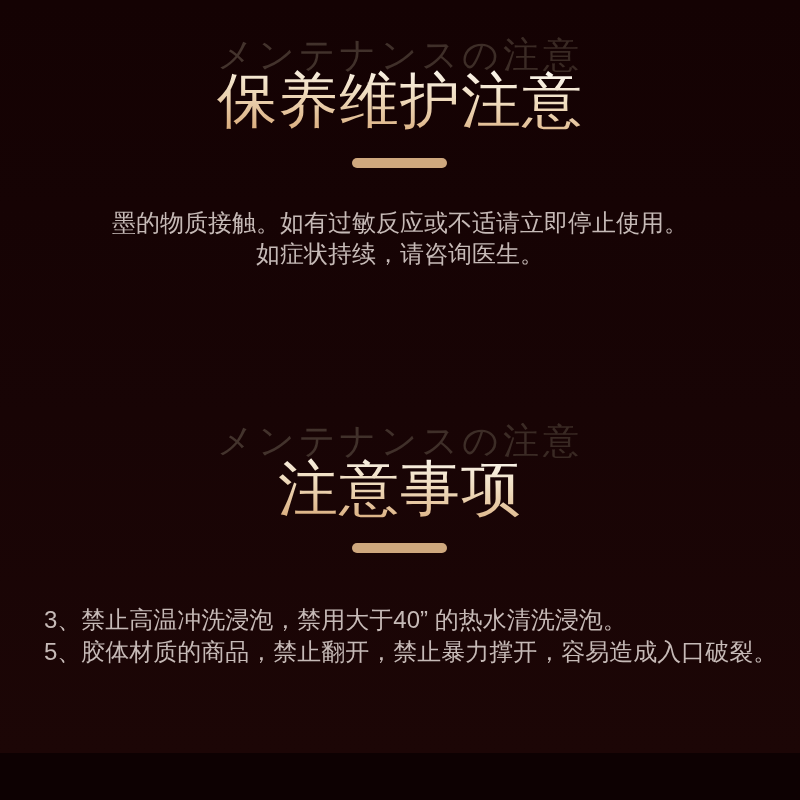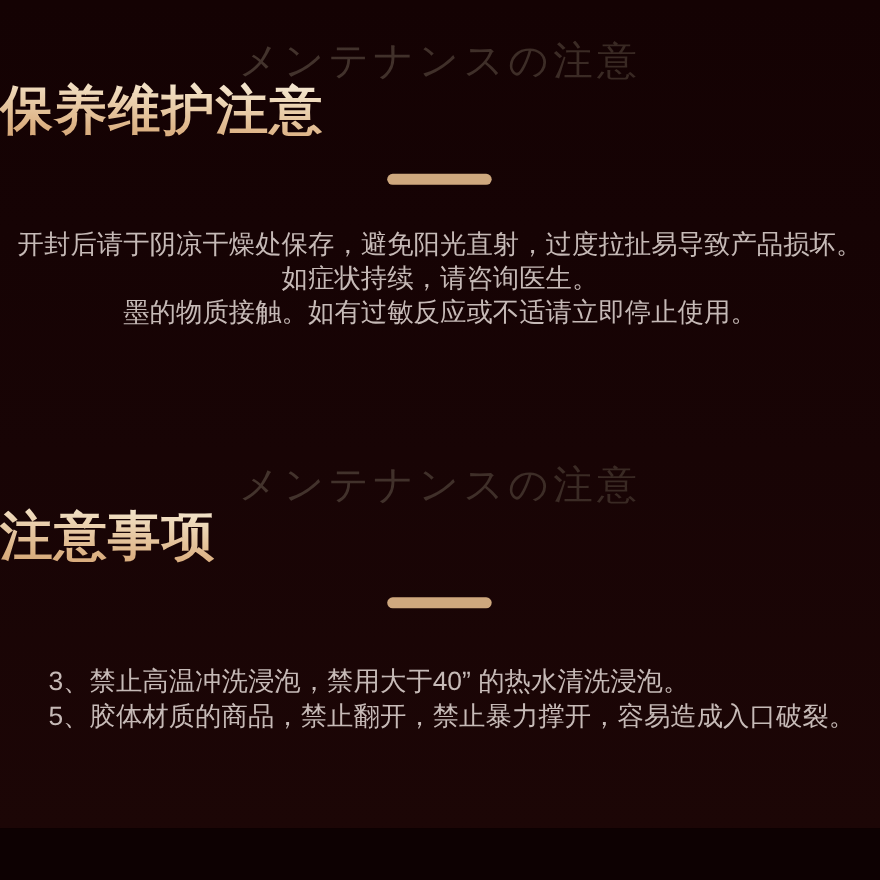--- a/index.html
+++ b/index.html
@@ -25,24 +25,24 @@
     line-height: 36px;
     letter-spacing: 4px;
     color: var(--ghost-text, #3f2f29);
     white-space: nowrap;
   }
   .big-title {
     position: absolute;
     left: 0;
     width: 100%;
     margin: 0;
-    text-align: left;
+    text-align: center;
     font-family: "Liberation Serif", serif;
-    font-weight: 700;
-    font-size: 48px;
+    font-weight: 400;
+    font-size: 60px;
     line-height: 74px;
     letter-spacing: 1px;
     white-space: nowrap;
     color: #e8c696;
   }
   @supports ((-webkit-background-clip: text) or (background-clip: text)) {
     .big-title {
       background: linear-gradient(183deg, #faf6ee 18%, #f0ddc0 45%, #dcb183 78%, #cc9b6b 100%);
       -webkit-background-clip: text;
       background-clip: text;
@@ -95,23 +95,22 @@
 <body>
 
 <div class="canvas">
 
   <section>
     <div class="ghost-title" style="top:37px;">メンテナンスの注意</div>
     <h1 class="big-title" style="top:64px;">保养维护注意</h1>
     <div class="divider" style="top:158px;"></div>
 
     <div class="paragraph">
-      <div class="pline">开封后请于阴凉干燥处保存，避免阳光直射，过度拉扯易导致产品损坏。</div>
+      <div class="pline">墨的物质接触。如有过敏反应或不适请立即停止使用。</div>
       <div class="pline">如症状持续，请咨询医生。</div>
-      <div class="pline">墨的物质接触。如有过敏反应或不适请立即停止使用。</div>
     </div>
   </section>
 
   <section>
     <div class="ghost-title" style="top:423px;">メンテナンスの注意</div>
     <h1 class="big-title" style="top:452px;">注意事项</h1>
     <div class="divider" style="top:543px;"></div>
 
     <div class="notes">
       <div class="note-item">3、禁止高温冲洗浸泡，禁用大于40” 的热水清洗浸泡。</div>

